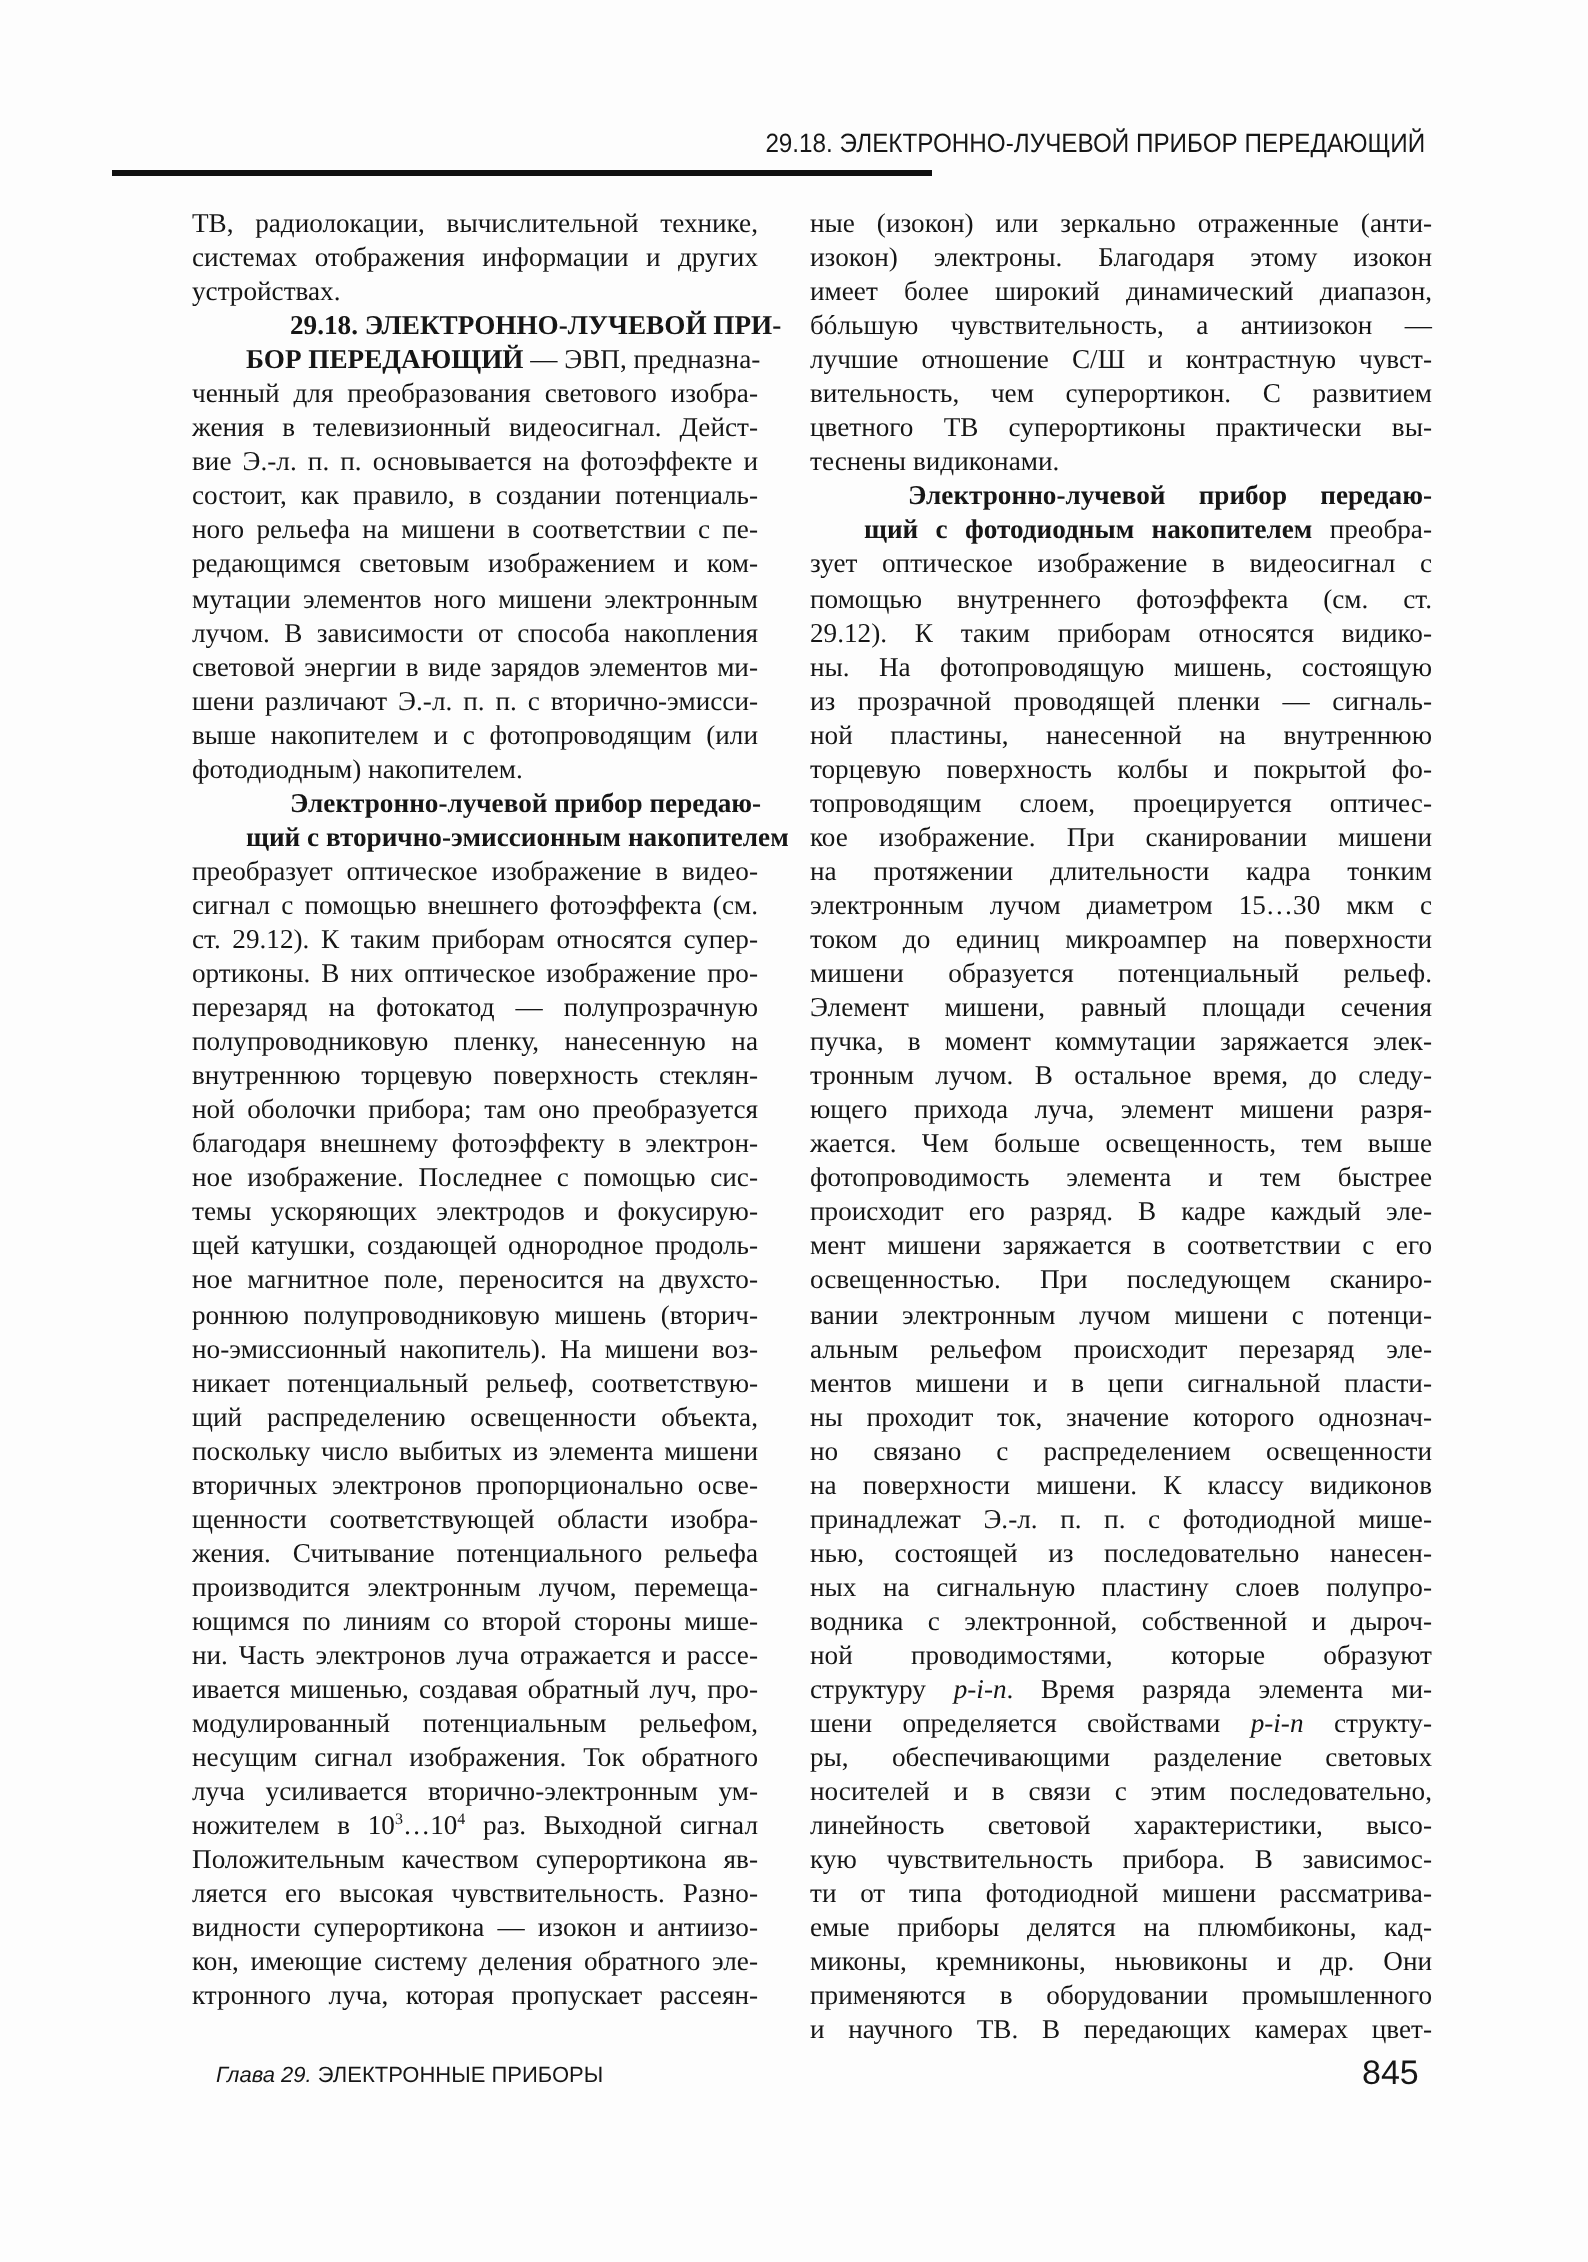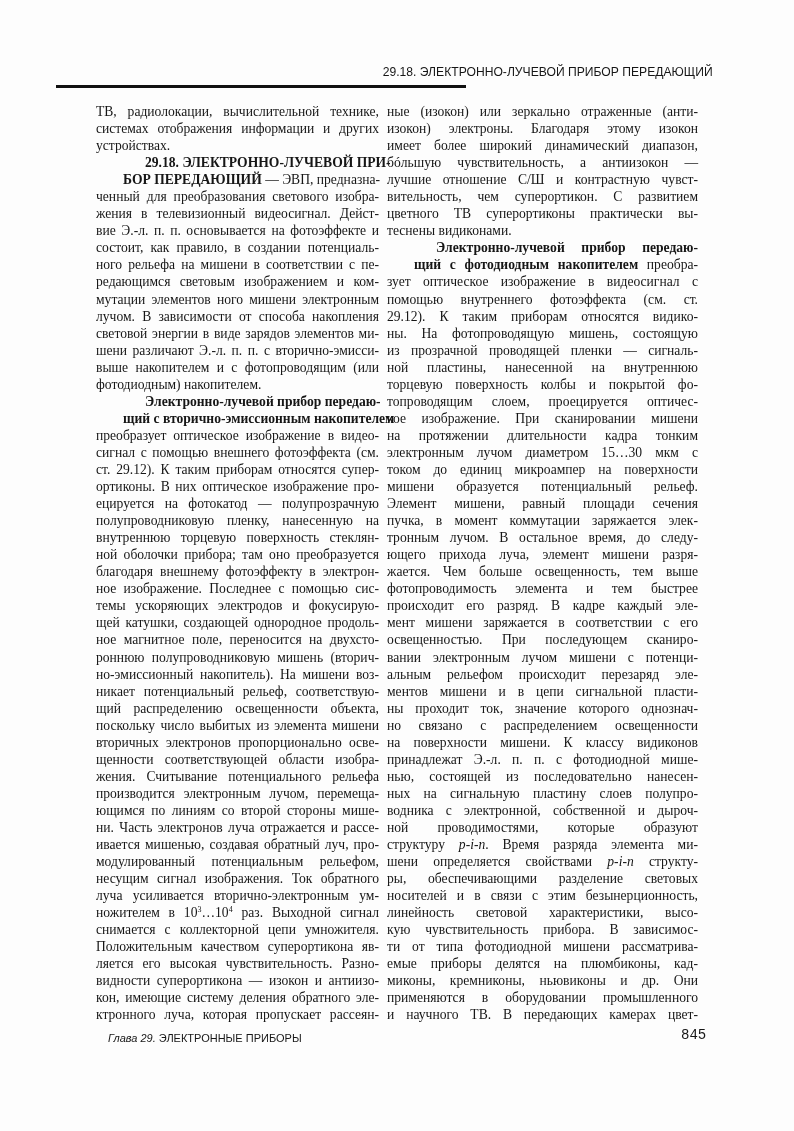--- a/index.html
+++ b/index.html
@@ -2,35 +2,35 @@
 <html><head>
   <meta charset="utf-8">
   <style>
     html, body { margin: 0; padding: 0; }
     body {
       width: 794px; height: 1131px; background: #fdfdfd; position: relative; overflow: hidden;
       font-family: "Liberation Serif", "DejaVu Serif", serif; color: #161616;
     }
     .col { position: absolute; top: 103px; width: 288px; font-size: 13.6px; line-height: 17.05px; }
     .col.left { left: 96px; width: 283px; }
-    .col.right { left: 387px; width: 311px; }
+    .col.right { left: 405px; width: 311px; }
     .line { display: block; white-space: nowrap; text-align: justify; text-align-last: justify; height: 17.05px; overflow: visible; }
     .line.last { text-align-last: left; }
     .line.indent { padding-left: 22px; }
     .b { font-weight: bold; margin-left: 27px; }
     .i { font-style: italic; }
     sup { font-size: 8px; vertical-align: 5px; line-height: 0; }
     .footer-left {
       position: absolute; left: 108px; top: 1032px; font-family: "Liberation Sans", "DejaVu Sans", sans-serif;
       font-size: 11px;
     }
     .footer-left .i { font-style: italic; }
     .page-number {
-      position: absolute; left: 681px; top: 1027px; font-family: Liberation Mono, monospace;
-      font-size: 14px;
+      position: absolute; left: 681px; top: 1027px; font-family: Liberation Sans, sans-serif;
+      font-size: 17px;
     }
     .rh-text {
       position: absolute; top: 64px; right: 81px; white-space: nowrap;
       font-family: "Liberation Sans", "DejaVu Sans", sans-serif; font-size: 13.2px;
       transform: scaleX(0.92); transform-origin: right center;
     }
     .rule { position: absolute; left: 56px; top: 85px; width: 410px; height: 2.5px; background: #111; }
   </style>
 </head>
 <body>
@@ -55,21 +55,21 @@
   <span class="line">световой энергии в виде зарядов элементов ми-</span>
   <span class="line">шени различают Э.-л. п. п. с вторично-эмисси-</span>
   <span class="line">выше накопителем и с фотопроводящим (или</span>
   <span class="line last">фотодиодным) накопителем.</span>
   <span class="line indent b">Электронно-лучевой прибор передаю-</span>
   <span class="line b">щий с вторично-эмиссионным накопителем</span>
   <span class="line">преобразует оптическое изображение в видео-</span>
   <span class="line">сигнал с помощью внешнего фотоэффекта (см.</span>
   <span class="line">ст. 29.12). К таким приборам относятся супер-</span>
   <span class="line">ортиконы. В них оптическое изображение про-</span>
-  <span class="line">ецируется на фотокатод — полупрозрачную</span>
+  <span class="line">перезаряд на фотокатод — полупрозрачную</span>
   <span class="line">полупроводниковую пленку, нанесенную на</span>
   <span class="line">внутреннюю торцевую поверхность стеклян-</span>
   <span class="line">ной оболочки прибора; там оно преобразуется</span>
   <span class="line">благодаря внешнему фотоэффекту в электрон-</span>
   <span class="line">ное изображение. Последнее с помощью сис-</span>
   <span class="line">темы ускоряющих электродов и фокусирую-</span>
   <span class="line">щей катушки, создающей однородное продоль-</span>
   <span class="line">ное магнитное поле, переносится на двухсто-</span>
   <span class="line">роннюю полупроводниковую мишень (вторич-</span>
   <span class="line">но-эмиссионный накопитель). На мишени воз-</span>
@@ -80,21 +80,20 @@
   <span class="line">щенности соответствующей области изобра-</span>
   <span class="line">жения. Считывание потенциального рельефа</span>
   <span class="line">производится электронным лучом, перемеща-</span>
   <span class="line">ющимся по линиям со второй стороны мише-</span>
   <span class="line">ни. Часть электронов луча отражается и рассе-</span>
   <span class="line">ивается мишенью, создавая обратный луч, про-</span>
   <span class="line">модулированный потенциальным рельефом,</span>
   <span class="line">несущим сигнал изображения. Ток обратного</span>
   <span class="line">луча усиливается вторично-электронным ум-</span>
   <span class="line"><span>ножителем в 10</span><sup>3</sup><span>…10</span><sup>4</sup><span> раз. Выходной сигнал</span></span>
-  <span class="line">снимается с коллекторной цепи умножителя.</span>
   <span class="line">Положительным качеством суперортикона яв-</span>
   <span class="line">ляется его высокая чувствительность. Разно-</span>
   <span class="line">видности суперортикона — изокон и антиизо-</span>
   <span class="line">кон, имеющие систему деления обратного эле-</span>
   <span class="line">ктронного луча, которая пропускает рассеян-</span>
 </div>
 
 <div class="col right">
   <span class="line">ные (изокон) или зеркально отраженные (анти-</span>
   <span class="line">изокон) электроны. Благодаря этому изокон</span>
@@ -135,21 +134,21 @@
   <span class="line">но связано с распределением освещенности</span>
   <span class="line">на поверхности мишени. К классу видиконов</span>
   <span class="line">принадлежат Э.-л. п. п. с фотодиодной мише-</span>
   <span class="line">нью, состоящей из последовательно нанесен-</span>
   <span class="line">ных на сигнальную пластину слоев полупро-</span>
   <span class="line">водника с электронной, собственной и дыроч-</span>
   <span class="line">ной проводимостями, которые образуют</span>
   <span class="line"><span>структуру </span><span class="i">p-i-n</span><span>. Время разряда элемента ми-</span></span>
   <span class="line"><span>шени определяется свойствами </span><span class="i">p-i-n</span><span> структу-</span></span>
   <span class="line">ры, обеспечивающими разделение световых</span>
-  <span class="line">носителей и в связи с этим безынерционность,</span>
+  <span class="line">носителей и в связи с этим последовательно,</span>
   <span class="line">линейность световой характеристики, высо-</span>
   <span class="line">кую чувствительность прибора. В зависимос-</span>
   <span class="line">ти от типа фотодиодной мишени рассматрива-</span>
   <span class="line">емые приборы делятся на плюмбиконы, кад-</span>
   <span class="line">миконы, кремниконы, ньювиконы и др. Они</span>
   <span class="line">применяются в оборудовании промышленного</span>
   <span class="line">и научного ТВ. В передающих камерах цвет-</span>
 </div>
 
 <div class="footer-left"><span class="i">Глава 29.</span> <span>ЭЛЕКТРОННЫЕ ПРИБОРЫ</span></div>

